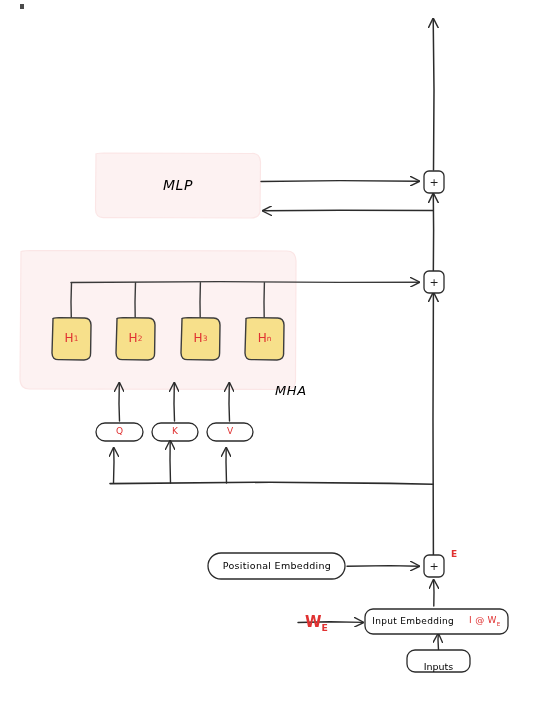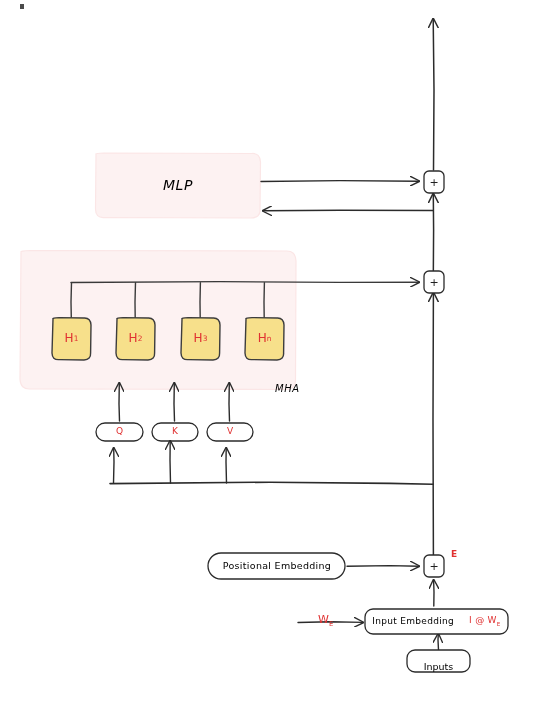--- a/index.html
+++ b/index.html
@@ -110,21 +110,21 @@
 
   <g fill="#ffffff" stroke="#2b2b2b" stroke-width="1.3">
     <rect x="208" y="553" width="137" height="26" rx="13"></rect>
     <rect x="365" y="609" width="143" height="25" rx="8"></rect>
     <rect x="407" y="650" width="63" height="22" rx="8"></rect>
   </g>
 </svg>
 
 <div class="lbl lbl-dark centerbox" style="left:95px;top:153px;width:166px;height:65px;font-size:14px;letter-spacing:.6px;font-style:italic;">MLP</div>
 
-<div class="lbl lbl-dark" style="left:275px;top:383px;font-size:10px;letter-spacing:.6px;font-style:italic;">MHA</div>
+<div class="lbl lbl-dark" style="left:275px;top:383px;font-size:13px;letter-spacing:.6px;font-style:italic;">MHA</div>
 
 <div class="lbl lbl-red centerbox" style="left:52px;top:318px;width:39px;height:42px;font-size:12px;">
   <span>H</span>
     <span class="sub">1</span>
 </div>
 <div class="lbl lbl-red centerbox" style="left:116px;top:318px;width:39px;height:42px;font-size:12px;">
   <span>H</span>
     <span class="sub">2</span>
 </div>
 <div class="lbl lbl-red centerbox" style="left:181px;top:318px;width:39px;height:42px;font-size:12px;">
@@ -139,21 +139,21 @@
 <div class="lbl lbl-red centerbox" style="left:96px;top:423px;width:47px;height:18px;font-size:9px;">Q</div>
 <div class="lbl lbl-red centerbox" style="left:152px;top:423px;width:46px;height:18px;font-size:9px;">K</div>
 <div class="lbl lbl-red centerbox" style="left:207px;top:423px;width:46px;height:18px;font-size:9px;">V</div>
 
 <div class="lbl lbl-dark centerbox plus-glyph" style="left:424px;top:171px;width:20px;height:22px;">+</div>
 <div class="lbl lbl-dark centerbox plus-glyph" style="left:424px;top:271px;width:20px;height:22px;">+</div>
 <div class="lbl lbl-dark centerbox plus-glyph" style="left:424px;top:555px;width:20px;height:22px;">+</div>
 
 <div class="lbl lbl-red" style="left:451px;top:549px;font-size:9px;font-weight:bold;">E</div>
 
-<div class="lbl lbl-red" style="left:305px;top:613px;font-size:11px;font-weight:normal;margin-left:13px;">
+<div class="lbl lbl-red" style="left:305px;top:613px;font-size:15px;font-weight:bold;">
   <span>W</span><span class="sub">E</span>
 </div>
 
 <div class="lbl lbl-dark centerbox" style="left:208px;top:553px;width:138px;height:26px;font-size:9.5px;letter-spacing:.3px;">Positional Embedding</div>
 
 <div class="lbl centerbox" style="left:365px;top:609px;width:143px;height:25px;font-size:9px;letter-spacing:.3px;gap:15px;">
   <span class="lbl-dark" style="position:static;">Input Embedding</span>
   <span class="lbl-red" style="position:static;">
     <span>I @ W</span><span class="sub">E</span>
   </span>

